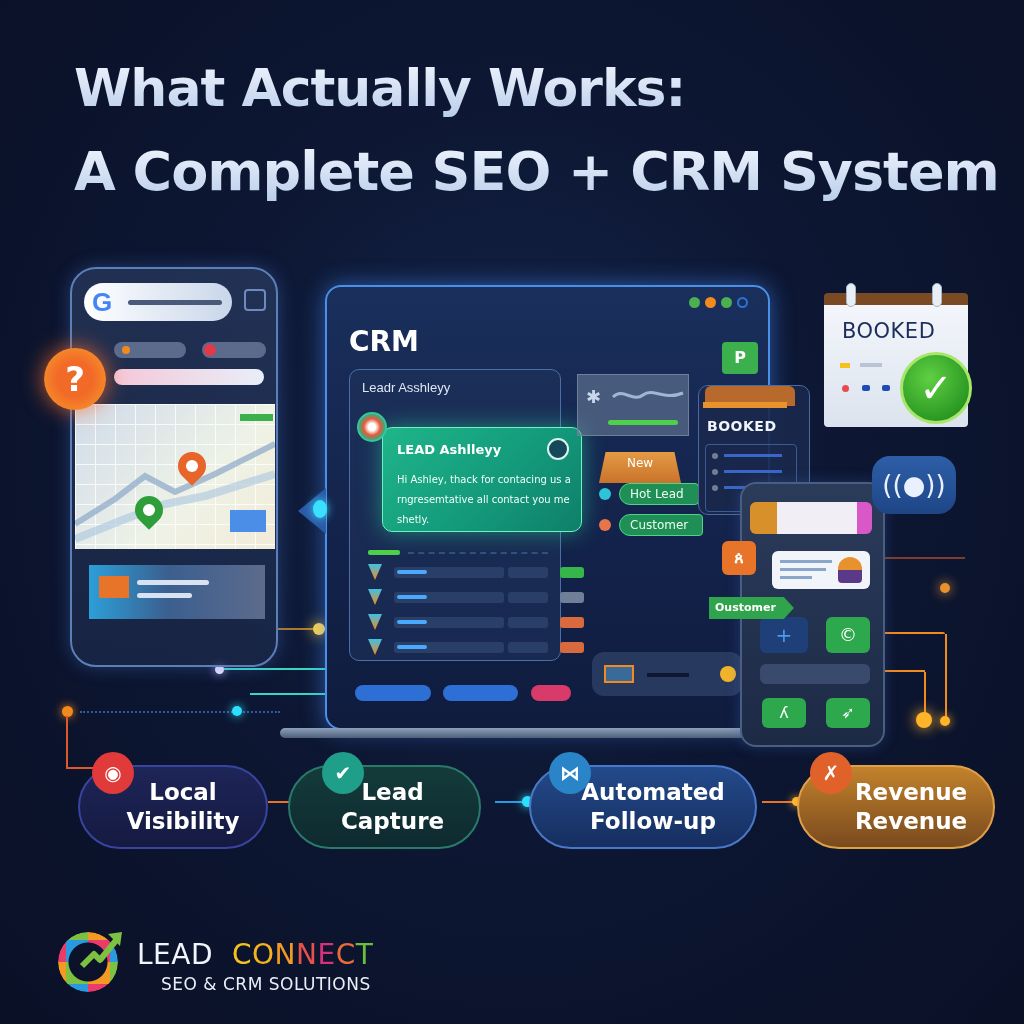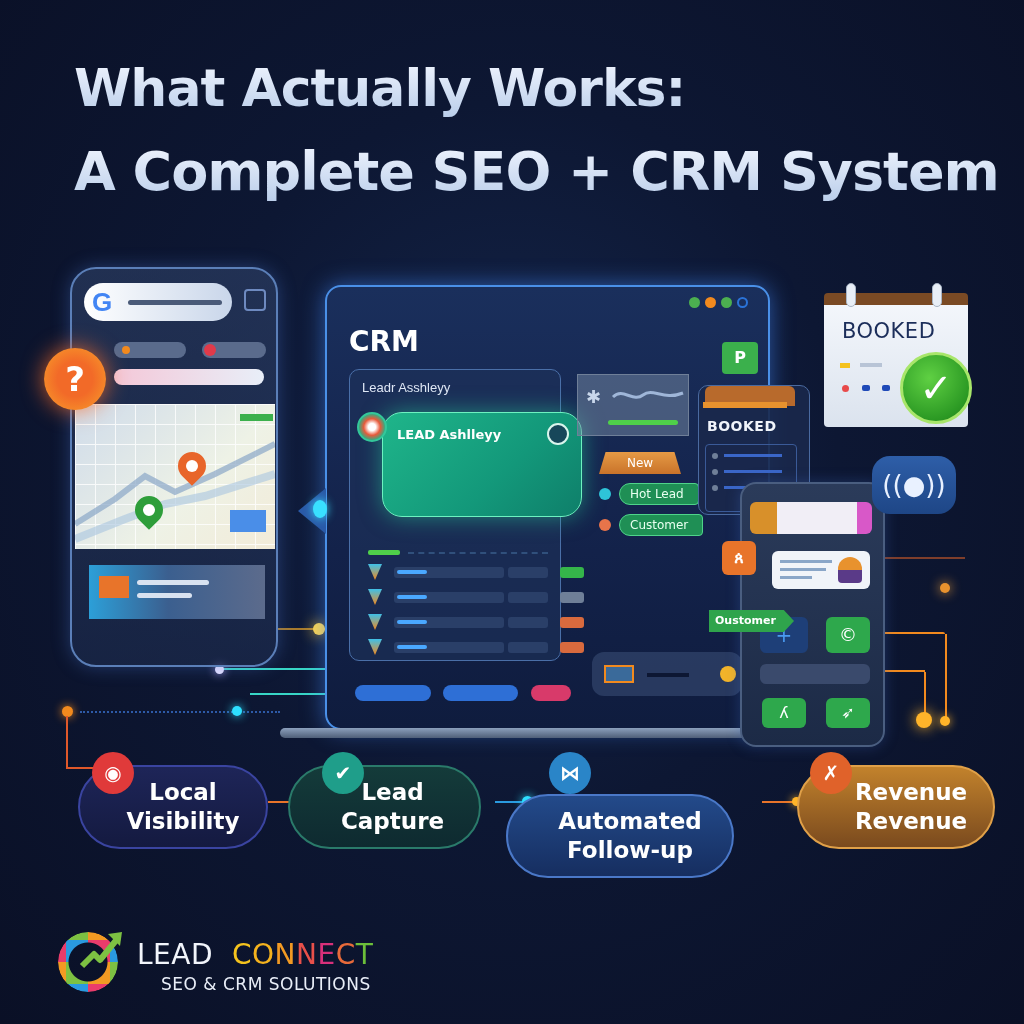--- a/index.html
+++ b/index.html
@@ -84,22 +84,22 @@
   .win-dots { position: absolute; right: 20px; top: 10px; display: flex; gap: 5px; }
   .win-dots span { width: 11px; height: 11px; border-radius: 50%; display: inline-block; }
 
   .lead-panel {
     position: absolute; left: 22px; top: 82px; width: 212px; height: 292px;
     border: 1.5px solid #4a6fa8; border-radius: 10px;
     background: rgba(30,50,90,0.6);
   }
   .lead-panel-title { position: absolute; left: 12px; top: 10px; font-size: 13px; color: #dfe7f5; font-family: Liberation Sans, sans-serif; }
   .chat-card {
-    position: absolute; left: 55px; top: 125px; width: 200px; height: 105px;
-    border-radius: 20px; border: 1.5px solid #6df2c0;
+    position: absolute; left: 55px; top: 140px; width: 200px; height: 105px;
+    border-radius: 10px; border: 1.5px solid #6df2c0;
     background: linear-gradient(135deg,#1fb58a 0%,#13987a 60%,#0f7f6a 100%);
     box-shadow: 0 0 22px rgba(40,220,160,0.5);
   }
   .chat-title { position: absolute; left: 14px; top: 14px; font-size: 13px; font-weight: bold; color: #fff; }
   .chat-body { position: absolute; left: 14px; top: 42px; right: 10px; font-size: 10px; line-height: 20px; color: #f2fff9; }
   .chat-avatar {
     position: absolute; left: 30px; top: 125px; width: 30px; height: 30px; border-radius: 50%;
     background: radial-gradient(circle,#ffffff 20%,#e8593a 45%,#1fb58a 75%);
     border: 2px solid #34c79a;
   }
@@ -118,21 +118,21 @@
 
   .graph-card {
     position: absolute; left: 250px; top: 87px; width: 112px; height: 62px;
     background: rgba(120,140,165,0.5); border: 1px solid #6f7f98;
   }
   .green-square {
     position: absolute; left: 395px; top: 55px; width: 36px; height: 32px; border-radius: 4px;
     background: #3bb04c; text-align: center; line-height: 32px; font-weight: bold; color: #fff; font-size: 16px;
   }
   .tag-new {
-    position: absolute; left: 272px; top: 165px; width: 82px; height: 22px;
+    position: absolute; left: 272px; top: 165px; width: 82px; height: 31px;
     background: linear-gradient(180deg,#e59a45,#c9732a);
     clip-path: polygon(8% 0,92% 0,100% 100%,0 100%);
     font-size: 12px; color: #fff; text-align: center; line-height: 22px;
   }
   .status-tag {
     position: absolute; height: 22px; padding: 0 14px 0 10px; border-radius: 11px 4px 4px 11px;
     background: #1f8f55; border: 1px solid #4fd38a;
     font-size: 12px; color: #e8fff0; line-height: 20px;
   }
   .status-dot { position: absolute; width: 12px; height: 12px; border-radius: 50%; }
@@ -160,21 +160,21 @@
     border: 2px solid #4a5e80; background: linear-gradient(180deg,#2b3b5a,#1c2a46);
     box-shadow: 0 0 14px rgba(60,100,180,0.35);
   }
   .pr-tile { position: absolute; border-radius: 6px; }
 
   .orange-badge {
     left: 722px; top: 541px; width: 34px; height: 34px; border-radius: 6px;
     background: #e8742a; text-align: center; line-height: 34px; font-weight: bold; color: #fff; font-size: 16px;
   }
   .customer-flag {
-    left: 709px; top: 610px; width: 85px; height: 22px;
+    left: 709px; top: 597px; width: 85px; height: 22px;
     background: #2fa44c; clip-path: polygon(0 0,88% 0,100% 50%,88% 100%,0 100%);
     font-size: 11px; font-weight: bold; color: #fff; line-height: 22px; padding-left: 6px;
   }
 
   .calendar {
     left: 824px; top: 293px; width: 144px; height: 134px; border-radius: 4px;
     background: linear-gradient(180deg,#f3f6fb,#dbe3ee);
     border-top: 12px solid #7a4a24;
   }
   .cal-ring { position: absolute; top: -22px; width: 10px; height: 24px; border-radius: 5px; background: #e8eef6; border: 1px solid #aab6c6; }
@@ -308,20 +308,21 @@
         <span class="shield"></span>
         <span class="bar1"></span>
         <span class="bar2"></span>
         <span class="tag" style="background:#d86a3e"></span>
       </div>
   </div>
 
   <div class="chat-card">
     <div class="chat-title">LEAD Ashlleyy</div>
     <div class="chat-corner-icon"></div>
+    <div class="chat-body">Hi Ashley, thack for contacing us a rngresemtative all contact you me shetly.</div>
   </div>
   <div class="chat-avatar"></div>
 
   <div class="action-btn" style="left:28px;top:398px;width:76px;background:#2e6fd6;"></div>
   <div class="action-btn" style="left:116px;top:398px;width:75px;background:#2e6fd6;"></div>
   <div class="action-btn" style="left:204px;top:398px;width:40px;background:#d83a6a;"></div>
 
   <div class="graph-card">
     <svg width="112" height="40">
         <path d="M35 22 C45 12,55 28,65 20 S85 26,105 18" stroke="#9fb6d8" stroke-width="3" fill="none"></path>
@@ -401,21 +402,21 @@
 <div class="step" style="left:78px;width:190px;background:linear-gradient(180deg,#1e2558,#141a40);border:2px solid #3a44a0;padding-left:20px;">
   <div><span>Local</span><br><span>Visibility</span></div>
 </div>
 <div class="step-icon" style="left:92px;background:#e03a3a;">◉</div>
 
 <div class="step" style="left:288px;width:193px;background:linear-gradient(180deg,#143b3a,#0e2a30);border:2px solid #2a7a6a;padding-left:16px;">
   <div><span>Lead</span><br><span>Capture</span></div>
 </div>
 <div class="step-icon" style="left:322px;background:#1f9e8a;">✔</div>
 
-<div class="step" style="left:506px;width:228px;background:linear-gradient(180deg,#234a8a,#162e60);border:2px solid #4a78c8;padding-left:20px;margin-top:29px;">
+<div class="step" style="left:529px;width:228px;background:linear-gradient(180deg,#234a8a,#162e60);border:2px solid #4a78c8;padding-left:20px;">
   <div><span>Automated</span><br><span>Follow-up</span></div>
 </div>
 <div class="step-icon" style="left:549px;background:#2a85c8;">⋈</div>
 
 <div class="step" style="left:797px;width:198px;background:linear-gradient(180deg,#c2822c,#7a4a1e);border:2px solid #e0a048;padding-left:30px;">
   <div><span>Revenue</span><br><span>Revenue</span></div>
 </div>
 <div class="step-icon" style="left:810px;background:#e0622a;">✗</div>
 
 <div class="abs logo-ring"></div>

